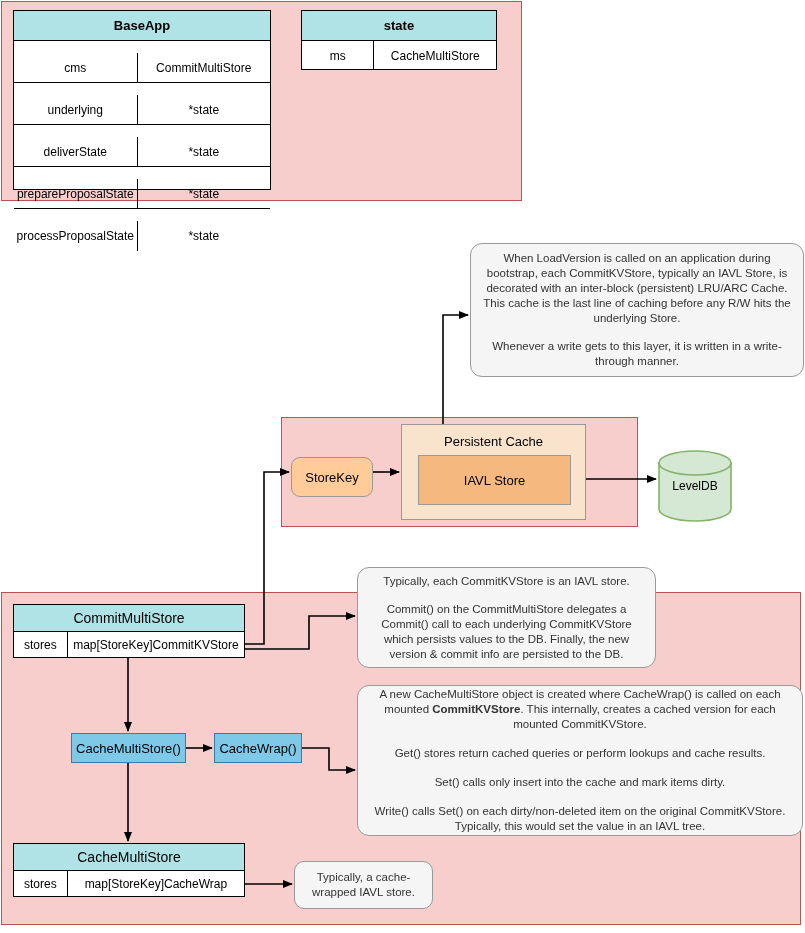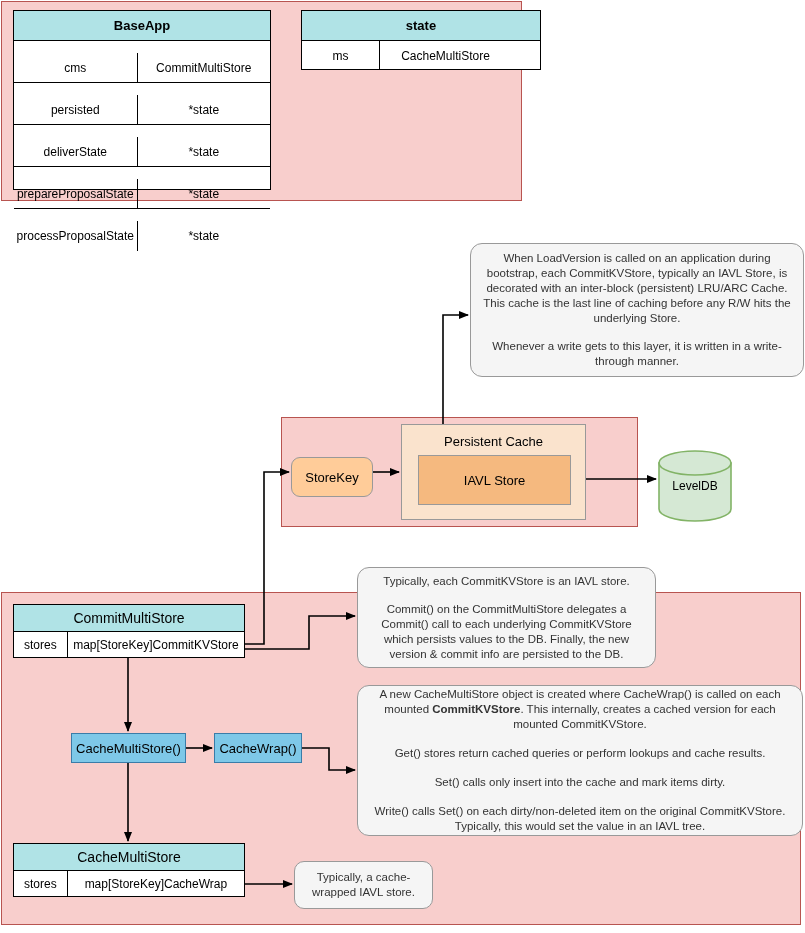--- a/index.html
+++ b/index.html
@@ -82,21 +82,21 @@
   .uml-cell.left-col { border-right: 1px solid #000000; }
 
   
   #tbl-baseapp { left: 13px; top: 10px; width: 258px; height: 180px; }
   #tbl-baseapp .uml-title { height: 30px; }
   #tbl-baseapp .uml-row { height: 30px; margin-top: 12px; }
   #tbl-baseapp .uml-cell.left-col { width: 124px; }
   #tbl-baseapp .uml-cell.right-col { width: 133px; }
 
   
-  #tbl-state { left: 301px; top: 10px; width: 240px; height: 60px; }
+  #tbl-state { left: 301px; top: 10px; width: 196px; height: 60px; }
   #tbl-state .uml-title { height: 30px; }
   #tbl-state .uml-row { height: 29px; }
   #tbl-state .uml-cell.left-col { width: 78px; }
   #tbl-state .uml-cell.right-col { width: 131px; }
 
   
   #tbl-cms { left: 13px; top: 604px; width: 232px; height: 54px; }
   #tbl-cms .uml-title { height: 27px; font-weight: normal; font-size: 14px; }
   #tbl-cms .uml-row { height: 26px; }
   #tbl-cms .uml-cell.left-col { width: 54px; }
@@ -251,21 +251,21 @@
   </svg>
 
   <div class="uml-table" id="tbl-baseapp">
     <div class="uml-title">BaseApp</div>
 
     <div class="uml-row">
       <div class="uml-cell left-col">cms</div>
       <div class="uml-cell right-col">CommitMultiStore</div>
     </div>
     <div class="uml-row">
-      <div class="uml-cell left-col">persisted</div>
+      <div class="uml-cell left-col">underlying</div>
       <div class="uml-cell right-col">*state</div>
     </div>
     <div class="uml-row">
       <div class="uml-cell left-col">deliverState</div>
       <div class="uml-cell right-col">*state</div>
     </div>
     <div class="uml-row">
       <div class="uml-cell left-col">prepareProposalState</div>
       <div class="uml-cell right-col">*state</div>
     </div>

